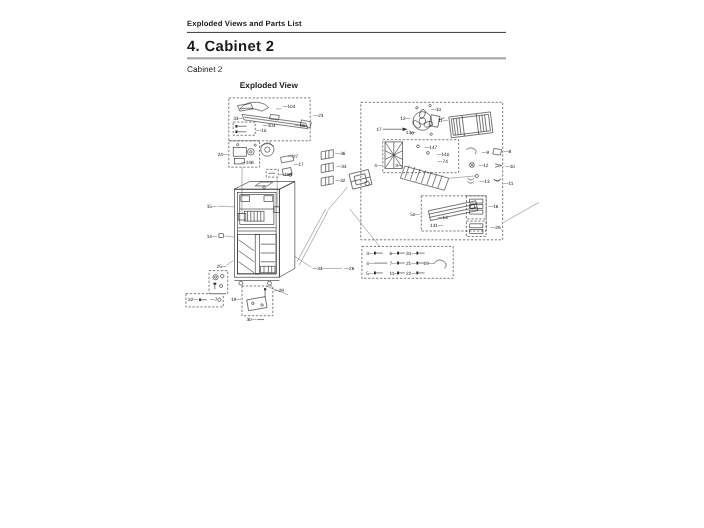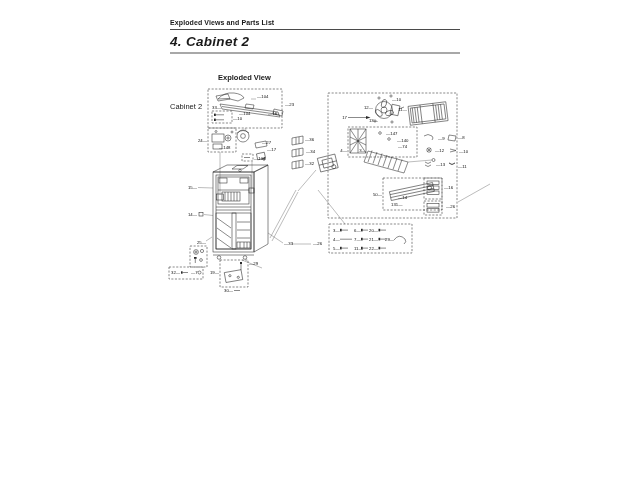--- a/index.html
+++ b/index.html
@@ -3,22 +3,22 @@
 <meta charset="utf-8">
 <style>
   html,body{margin:0;padding:0;background:#ffffff;}
   body{width:640px;height:480px;position:relative;overflow:hidden;
        font-family:"Liberation Sans",sans-serif;color:#1a1a1a;}
   .breadcrumb{position:absolute;left:170px;top:19px;width:290px;
        font-size:7px;font-weight:bold;letter-spacing:.1px;
        border-bottom:1px solid #4a4a4a;padding-bottom:3px;}
   .page-title{position:absolute;left:170px;top:34px;width:290px;
        font-size:13.5px;font-weight:bold;letter-spacing:.3px;
-       border-bottom:2px solid #a8a8a8;padding-bottom:3px;font-style:italic;}
-  .caption{position:absolute;left:170px;top:58px;font-size:7.5px;margin-top:44px;}
+       border-bottom:2px solid #a8a8a8;padding-bottom:3px;}
+  .caption{position:absolute;left:170px;top:58px;font-size:7.5px;}
   .view-label{position:absolute;left:170px;top:73px;font-size:7.5px;font-weight:bold;margin-left:48px;}
   svg{position:absolute;left:0;top:0;}
   .ln{stroke:#2a2a2a;stroke-width:.55;fill:none;}
   .thin{stroke:#555;stroke-width:.4;fill:none;}
   .dash{stroke:#3a3a3a;stroke-width:.6;fill:none;stroke-dasharray:2.1 1.5;}
   .fill{fill:#2a2a2a;stroke:none;}
   .callout{font-size:4.3px;fill:#111;font-family:"Liberation Sans",sans-serif;}
 </style>
 </head>
 <body>

